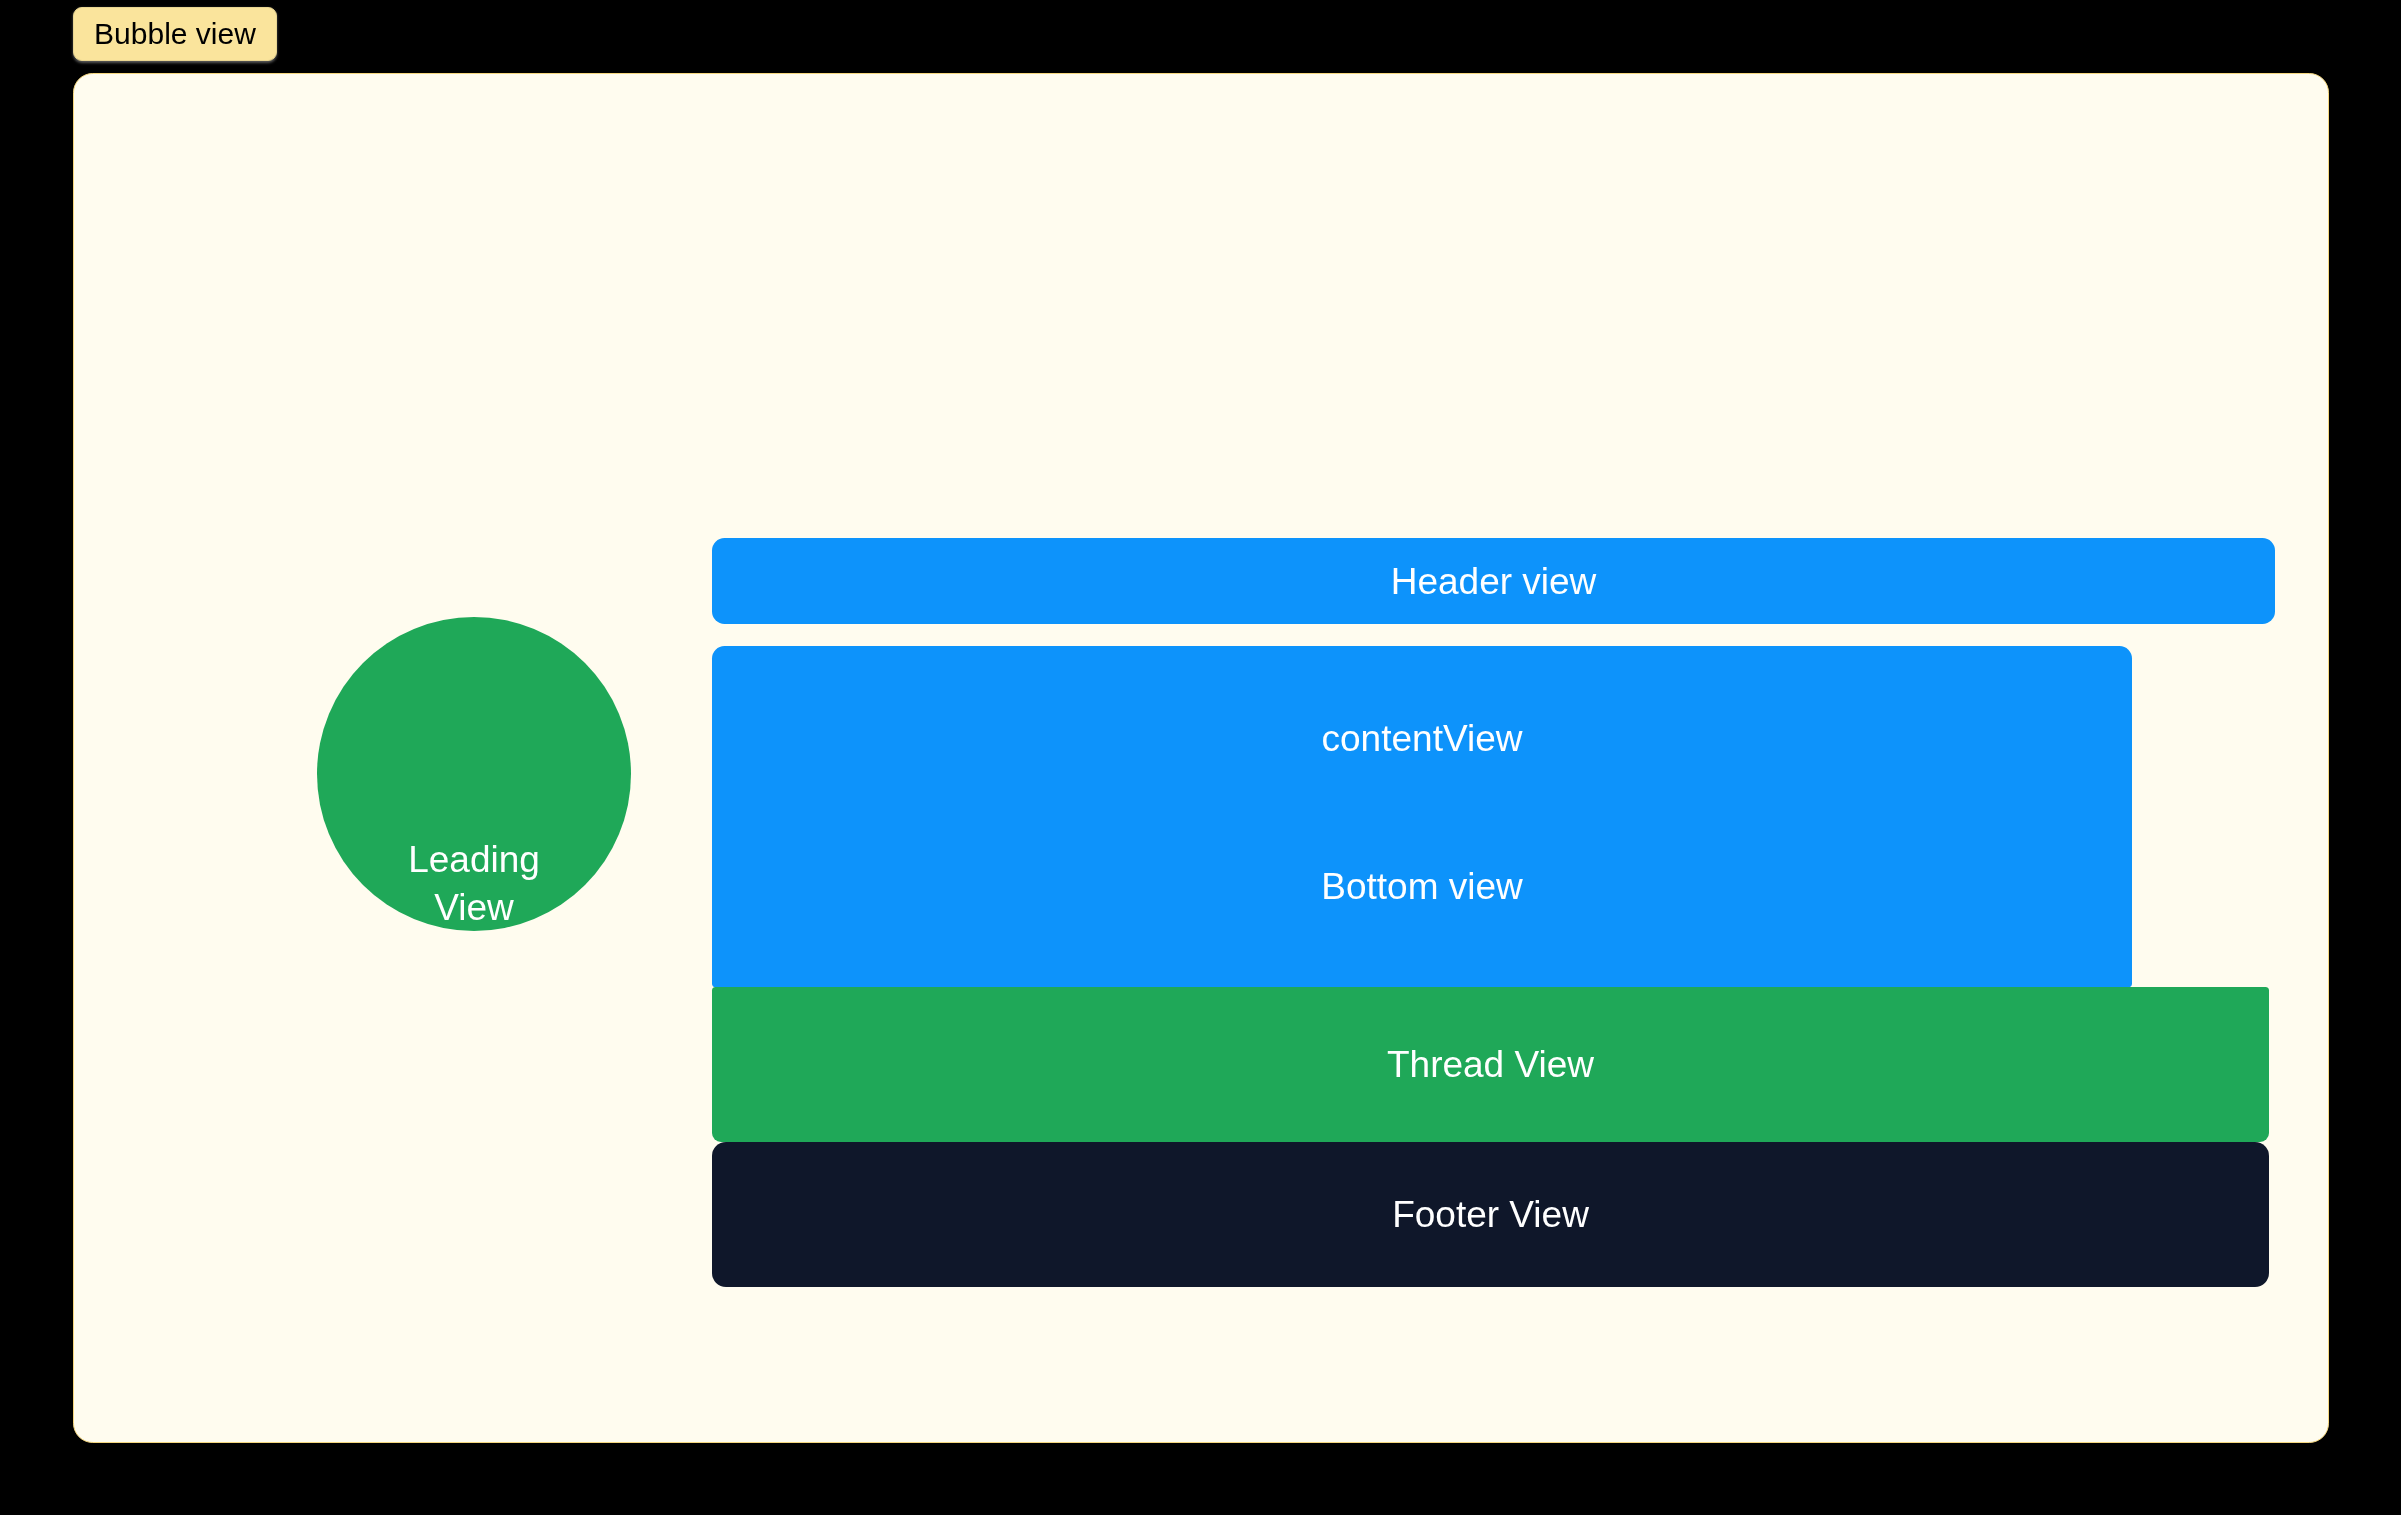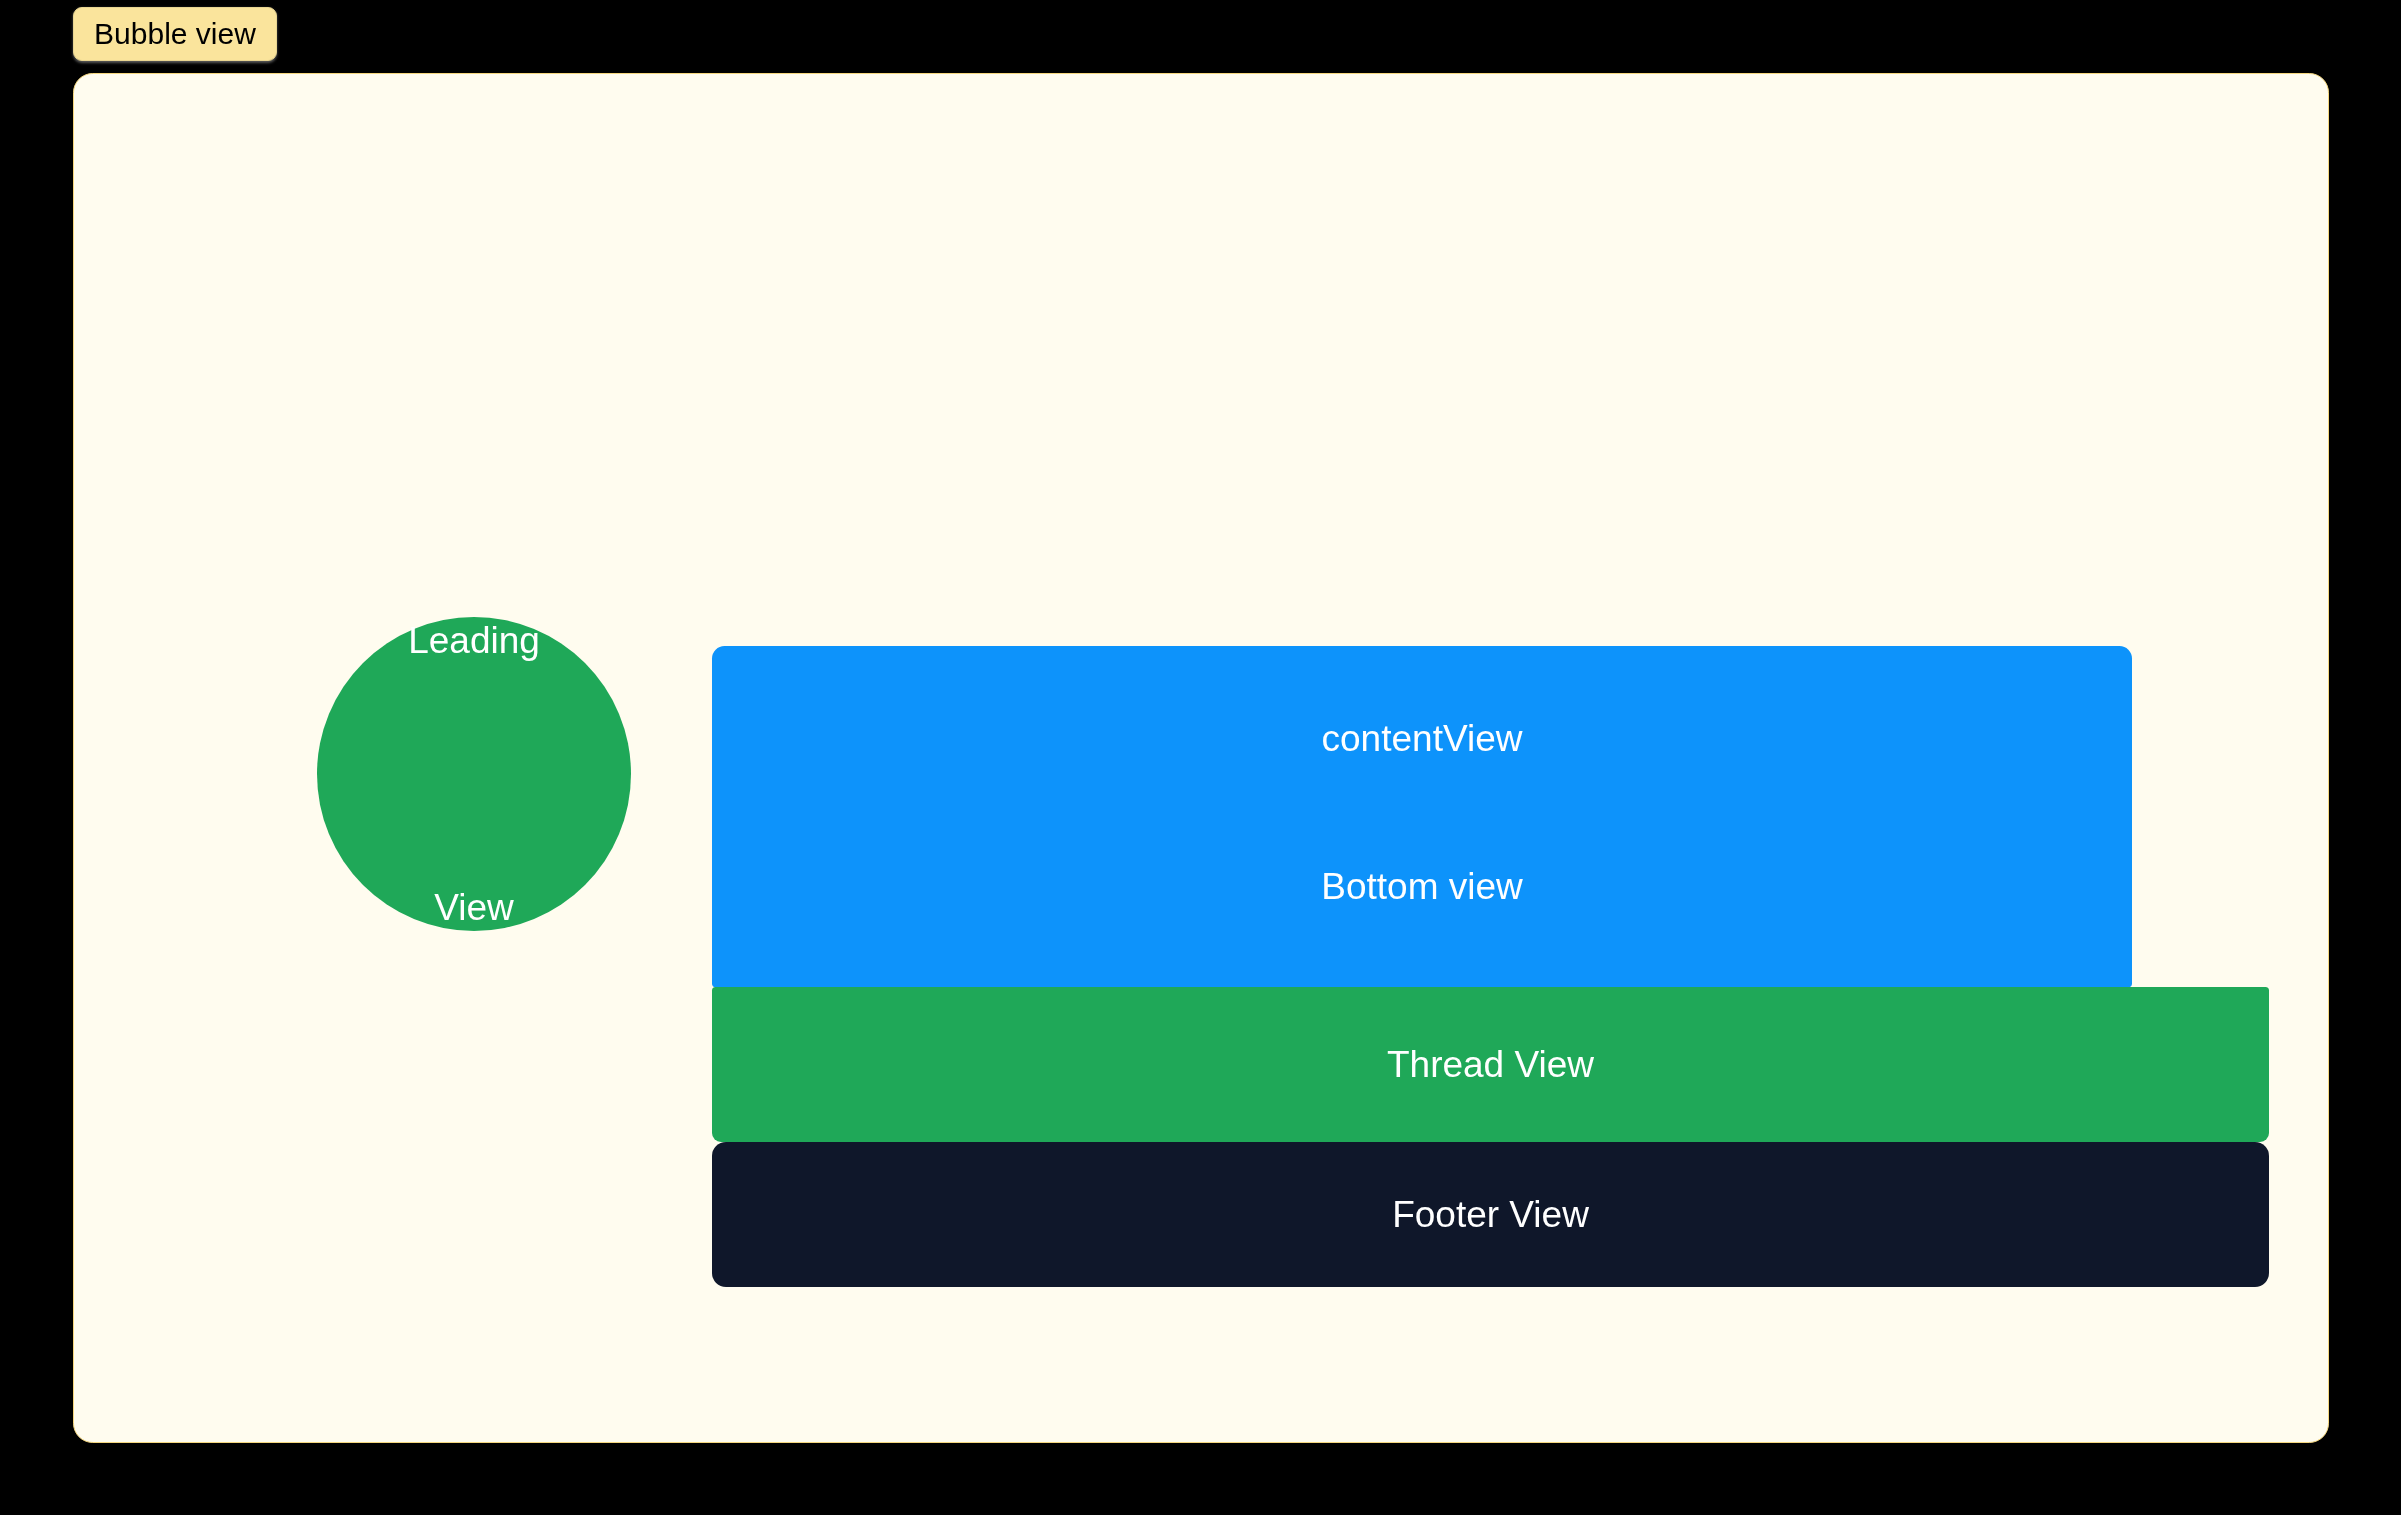--- a/index.html
+++ b/index.html
@@ -57,21 +57,21 @@
     position: absolute;
     left: 243px;
     top: 543px;
     width: 314px;
     height: 314px;
     border-radius: 50%;
     background: #1FA858;
     display: flex;
     flex-direction: column;
     align-items: center;
-    justify-content: space-between;
+    justify-content: flex-end;
     line-height: 1.28;
   }
   .leading-circle span {
     display: block;
     color: #FFFFFF;
     font-size: 37px;
     text-align: center;
     white-space: nowrap;
   }
 
@@ -142,20 +142,23 @@
   <span class="bubble-tab-label">Bubble view</span>
 </div>
 
 <div class="canvas">
 
   <div class="leading-circle">
     <span>Leading</span>
     <span>View</span>
   </div>
 
+  <div class="bar bar-header">
+    <span class="bar-label">Header view</span>
+  </div>
 
   <div class="bar bar-content">
     <span class="bar-label">contentView</span>
     <span class="bar-label bar-label-bottom">Bottom view</span>
   </div>
 
   <div class="bar bar-thread">
     <span class="bar-label">Thread View</span>
   </div>
 

